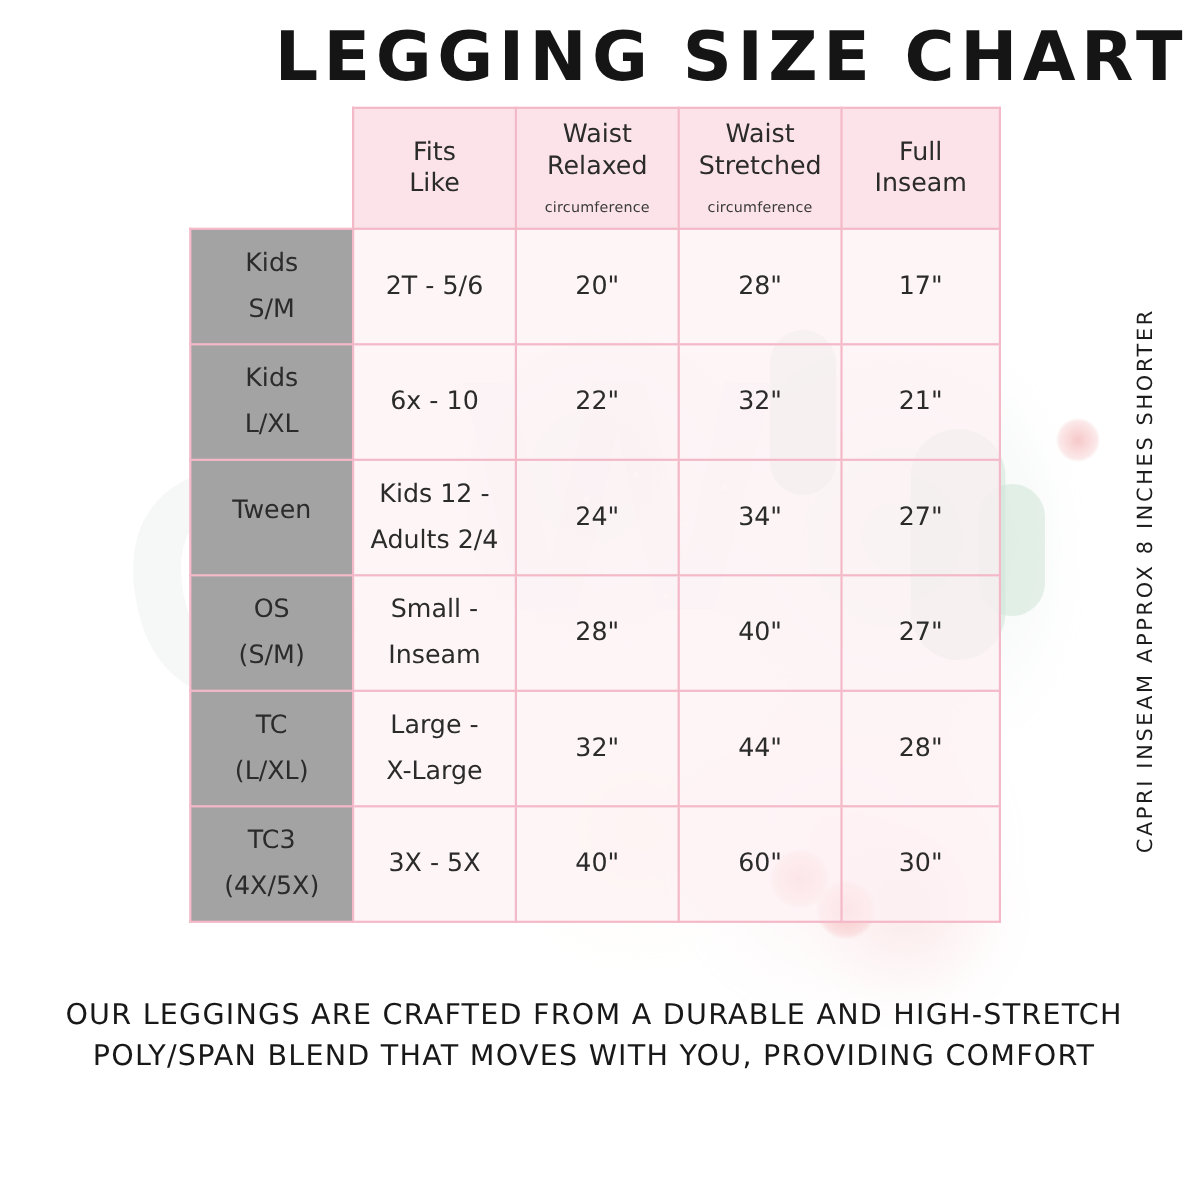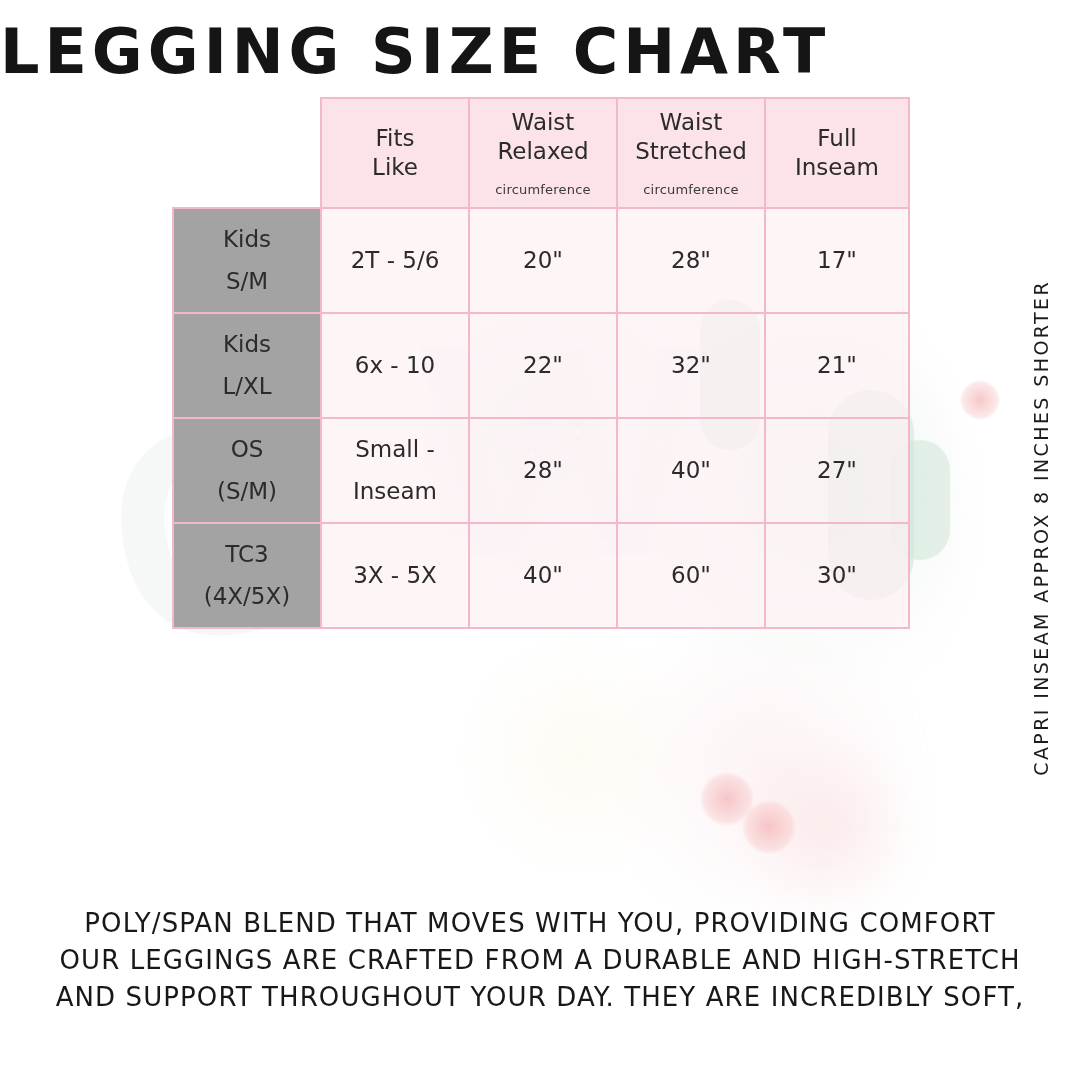--- a/index.html
+++ b/index.html
@@ -106,21 +106,21 @@
     background: rgba(255,255,255,.55);
   }
 
   
   .content {
     position: relative;
     z-index: 2;
   }
 
   .title {
-    text-align: left;
+    text-align: right;
     font-family: "DejaVu Sans", sans-serif;
     font-weight: 700;
     font-size: 62px;
     letter-spacing: 5px;
     color: #151515;
     padding-top: 18px;
     line-height: 1.1;
   }
 
   
@@ -300,35 +300,61 @@
               <span class="l2">L/XL</span>
             </td>
             <td>
               <span>6x - 10</span>
             </td>
             <td>22"</td>
             <td>32"</td>
             <td>21"</td>
           </tr>
 
+          <tr>
+            <td class="size-col">
+              <span>Tween</span>
+              <span class="l2"></span>
+            </td>
+            <td>
+              <span>Kids 12 -</span>
+              <span class="l2">Adults 2/4</span>
+            </td>
+            <td>24"</td>
+            <td>34"</td>
+            <td>27"</td>
+          </tr>
 
           <tr>
             <td class="size-col">
               <span>OS</span>
               <span class="l2">(S/M)</span>
             </td>
             <td>
               <span>Small -</span>
               <span class="l2">Inseam</span>
             </td>
             <td>28"</td>
             <td>40"</td>
             <td>27"</td>
           </tr>
 
+          <tr>
+            <td class="size-col">
+              <span>TC</span>
+              <span class="l2">(L/XL)</span>
+            </td>
+            <td>
+              <span>Large -</span>
+              <span class="l2">X-Large</span>
+            </td>
+            <td>32"</td>
+            <td>44"</td>
+            <td>28"</td>
+          </tr>
 
 
           <tr>
             <td class="size-col">
               <span>TC3</span>
               <span class="l2">(4X/5X)</span>
             </td>
             <td>
               <span>3X - 5X</span>
             </td>
@@ -339,19 +365,18 @@
 
         </tbody>
       </table>
     </div>
 
     <div class="side-note">
       <span>CAPRI INSEAM APPROX 8 INCHES SHORTER</span>
     </div>
 
     <div class="footer">
+      <p>OUR LEGGINGS ARE CRAFTED FROM A DURABLE AND HIGH-STRETCH</p>
       <p>POLY/SPAN BLEND THAT MOVES WITH YOU, PROVIDING COMFORT</p>
-      <p>OUR LEGGINGS ARE CRAFTED FROM A DURABLE AND HIGH-STRETCH</p>
-      <p>AND SUPPORT THROUGHOUT YOUR DAY. THEY ARE INCREDIBLY SOFT,</p>
     </div>
 
   </div>
 </div>
 
 </body></html>

